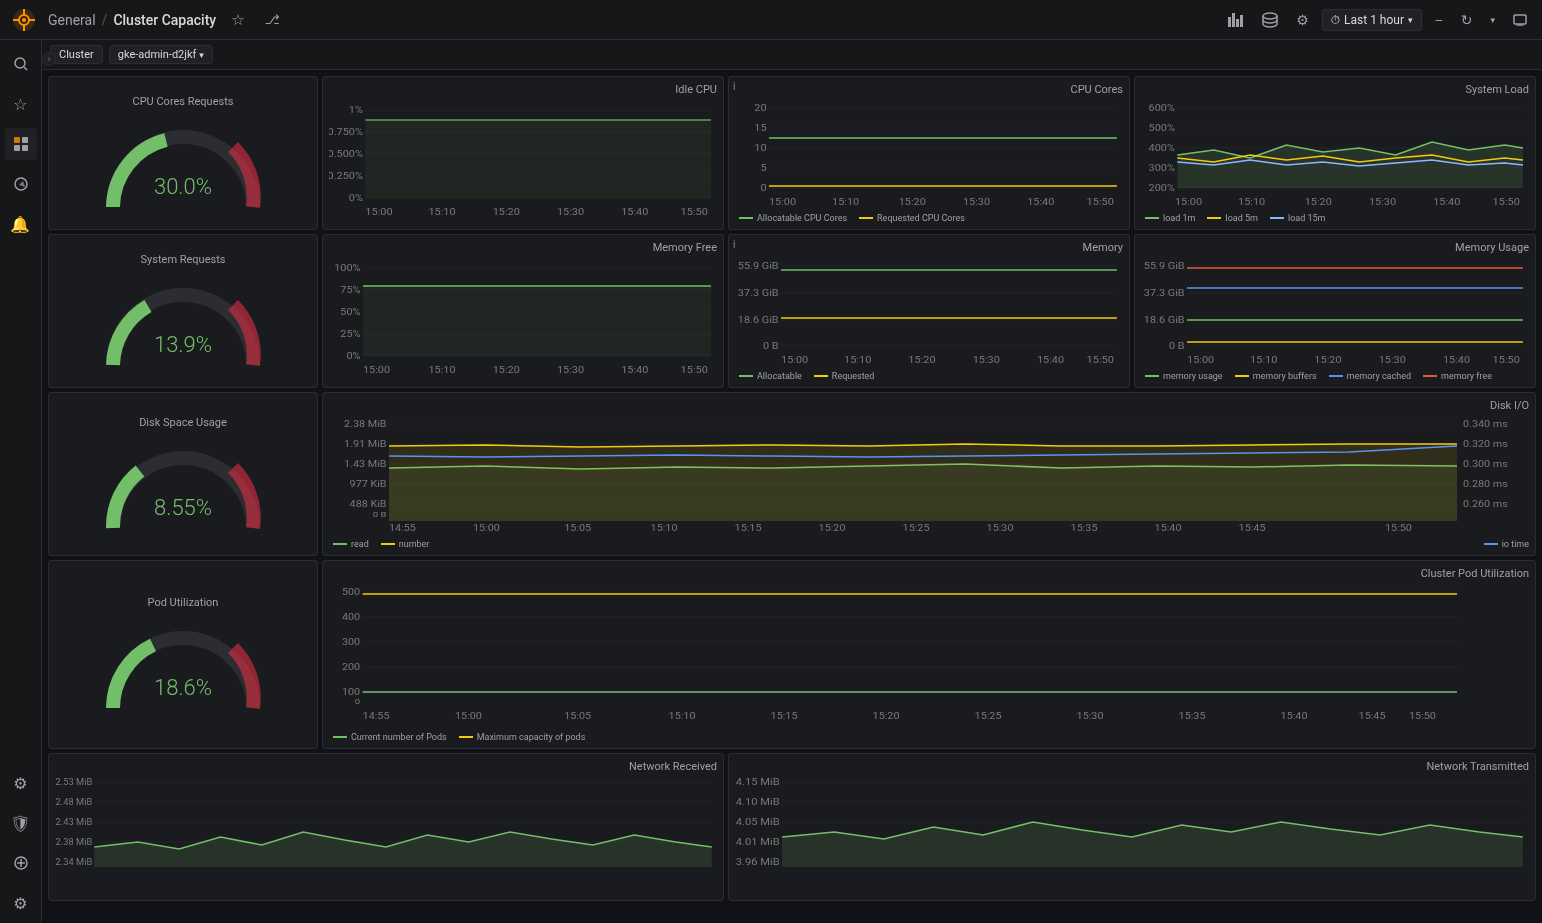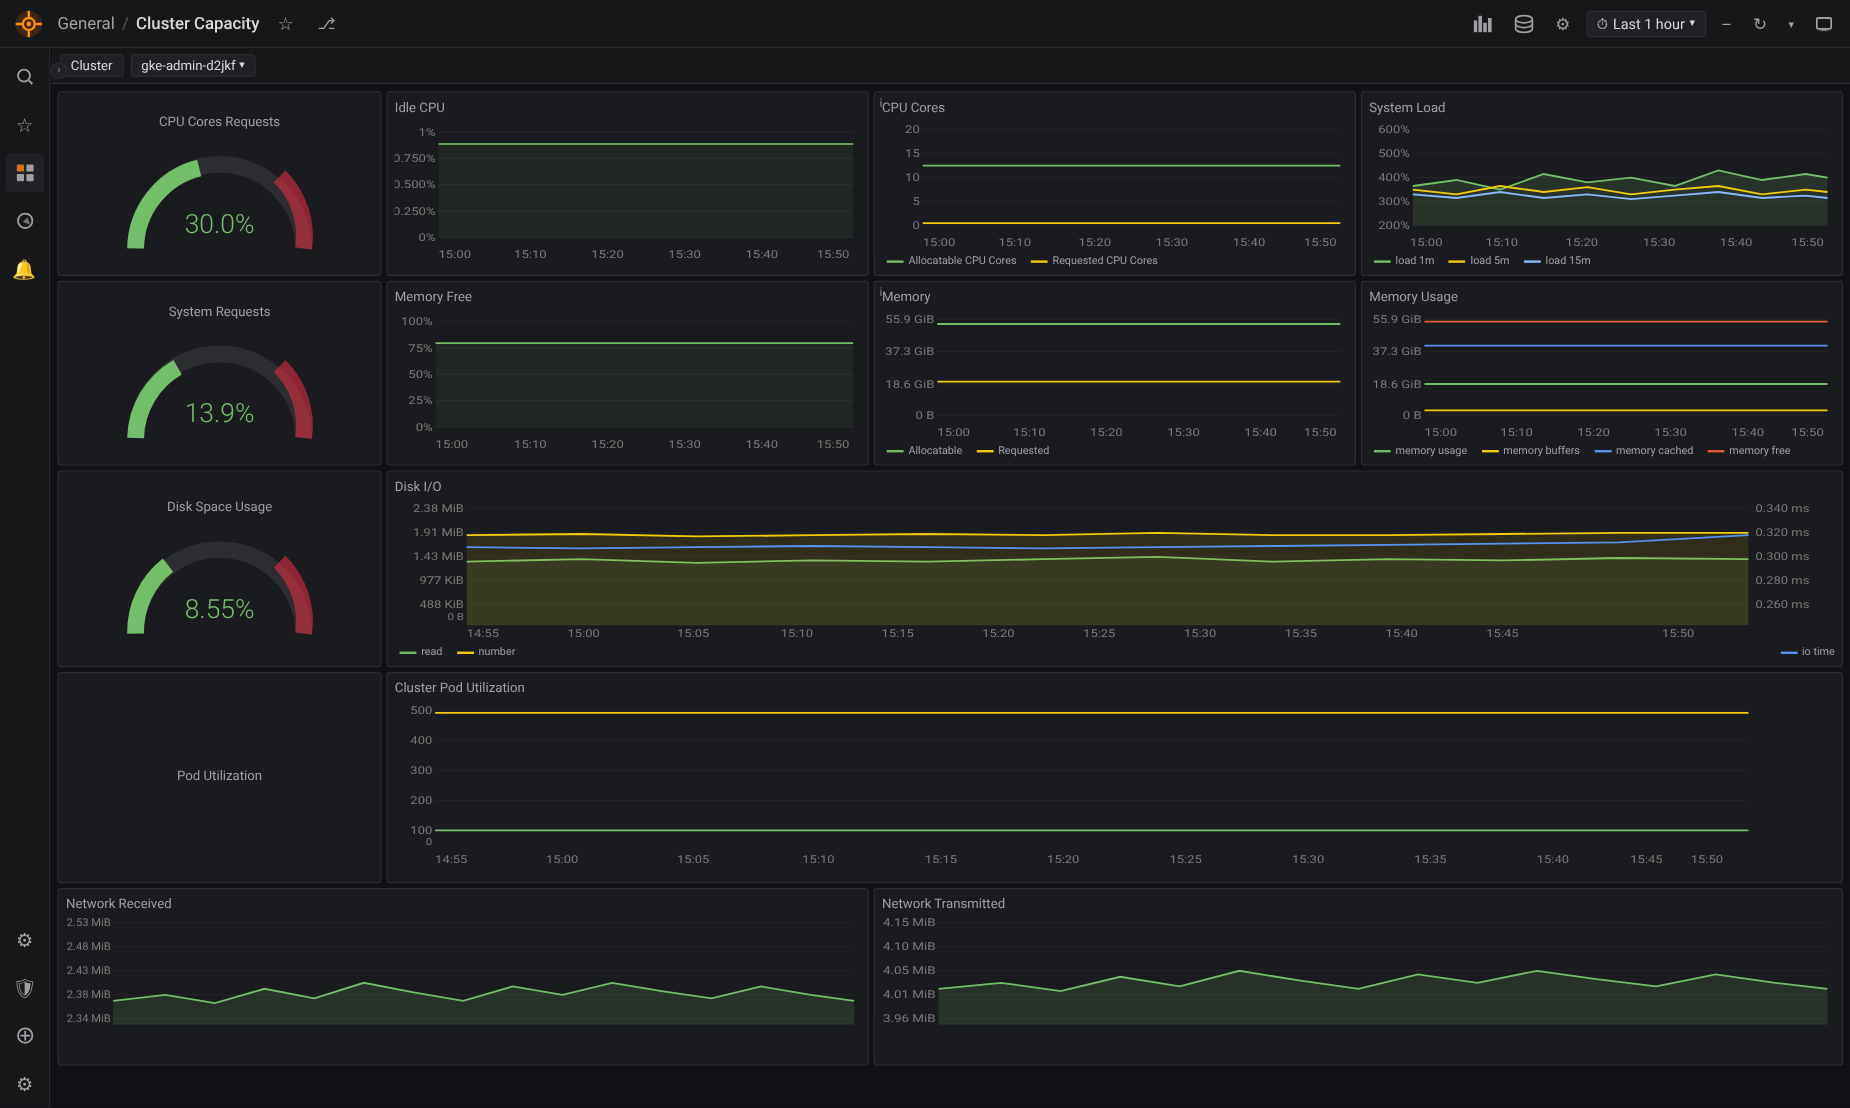--- a/index.html
+++ b/index.html
@@ -152,21 +152,21 @@
       border: 1px solid #2c2d30;
       border-radius: 3px;
       padding: 6px;
       position: relative;
       overflow: hidden;
     }
 
     .panel-title {
       font-size: 11px;
       color: #9fa0a3;
-      text-align: left;
+      text-align: right;
       margin-bottom: 4px;
     }
 
     
     .gauge-panel {
       display: flex;
       flex-direction: column;
       align-items: center;
       justify-content: center;
       min-height: 148px;
@@ -670,20 +670,28 @@
           </div>
           <div class="legend-item" style="margin-left:auto;">
             <span class="legend-dash" style="background:#5794f2;"></span>
             <span>io time</span>
           </div>
         </div>
       </div>
 
       <div class="panel gauge-panel" style="grid-column:1;grid-row:4;">
         <div class="panel-title">Pod Utilization</div>
+        <div class="gauge-container">
+          <svg width="180" height="100" viewBox="0 0 180 100">
+            <path d="M 20 95 A 70 70 0 0 1 160 95" fill="none" stroke="#2c2d30" stroke-width="14"></path>
+            <path d="M 140 35 A 70 70 0 0 1 160 95" fill="none" stroke="#e02f44" stroke-width="14" opacity="0.6"></path>
+            <path d="M 20 95 A 70 70 0 0 1 60 32" fill="none" stroke="#73bf69" stroke-width="14"></path>
+            <text x="90" y="82" text-anchor="middle" fill="#73bf69" font-size="22" font-weight="300">18.6%</text>
+          </svg>
+        </div>
       </div>
 
       <div class="panel chart-panel col-full" style="grid-row:4;">
         <div class="panel-title">Cluster Pod Utilization</div>
         <svg width="100%" height="145" viewBox="0 0 1000 145" preserveAspectRatio="none">
 
           <line x1="28" y1="8" x2="940" y2="8" class="grid-line"></line>
           <line x1="28" y1="33" x2="940" y2="33" class="grid-line"></line>
           <line x1="28" y1="58" x2="940" y2="58" class="grid-line"></line>
           <line x1="28" y1="83" x2="940" y2="83" class="grid-line"></line>
@@ -705,20 +713,30 @@
           <text x="283" y="135" class="axis-text">15:10</text>
           <text x="368" y="135" class="axis-text">15:15</text>
           <text x="453" y="135" class="axis-text">15:20</text>
           <text x="538" y="135" class="axis-text">15:25</text>
           <text x="623" y="135" class="axis-text">15:30</text>
           <text x="708" y="135" class="axis-text">15:35</text>
           <text x="793" y="135" class="axis-text">15:40</text>
           <text x="858" y="135" class="axis-text">15:45</text>
           <text x="900" y="135" class="axis-text">15:50</text>
         </svg>
+        <div class="chart-legend">
+          <div class="legend-item">
+            <span class="legend-dash" style="background:#73bf69;"></span>
+            <span>Current number of Pods</span>
+          </div>
+          <div class="legend-item">
+            <span class="legend-dash" style="background:#f2cc0c;"></span>
+            <span>Maximum capacity of pods</span>
+          </div>
+        </div>
       </div>
 
       <div class="panel chart-panel col-half-1" style="grid-row:5;">
         <div class="panel-title">Network Received</div>
         <svg width="100%" height="100" viewBox="0 0 640 100" preserveAspectRatio="none">
           <line x1="38" y1="5" x2="635" y2="5" class="grid-line"></line>
           <line x1="38" y1="25" x2="635" y2="25" class="grid-line"></line>
           <line x1="38" y1="45" x2="635" y2="45" class="grid-line"></line>
           <line x1="38" y1="65" x2="635" y2="65" class="grid-line"></line>
           <line x1="38" y1="85" x2="635" y2="85" class="grid-line"></line>

